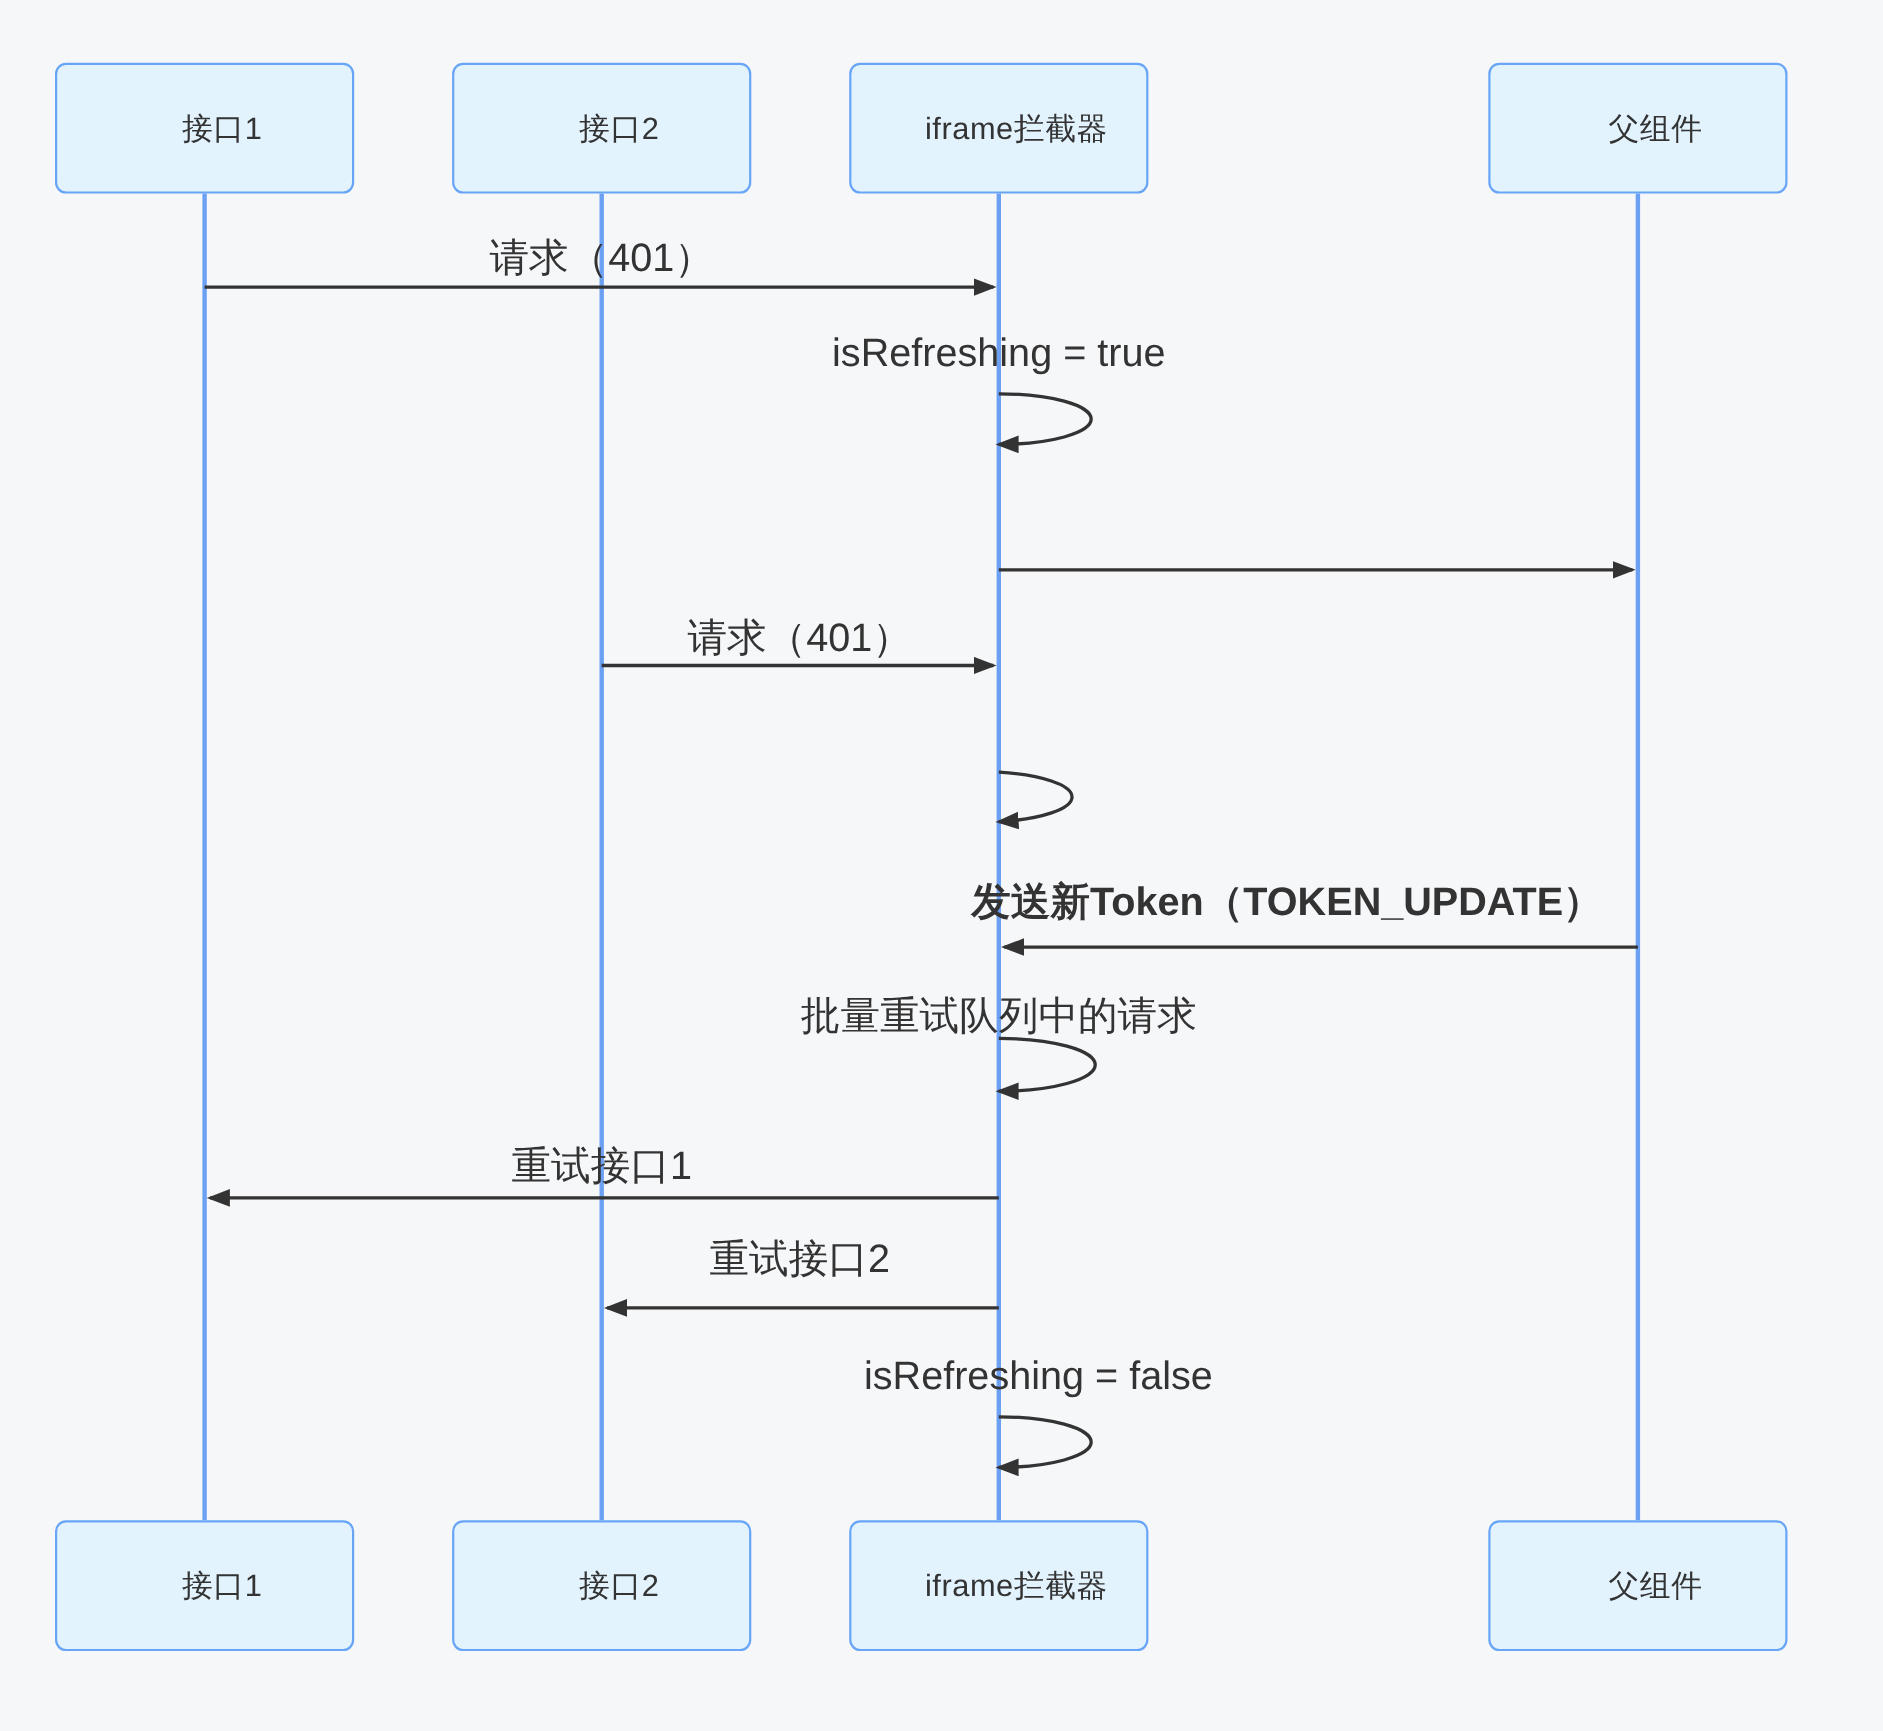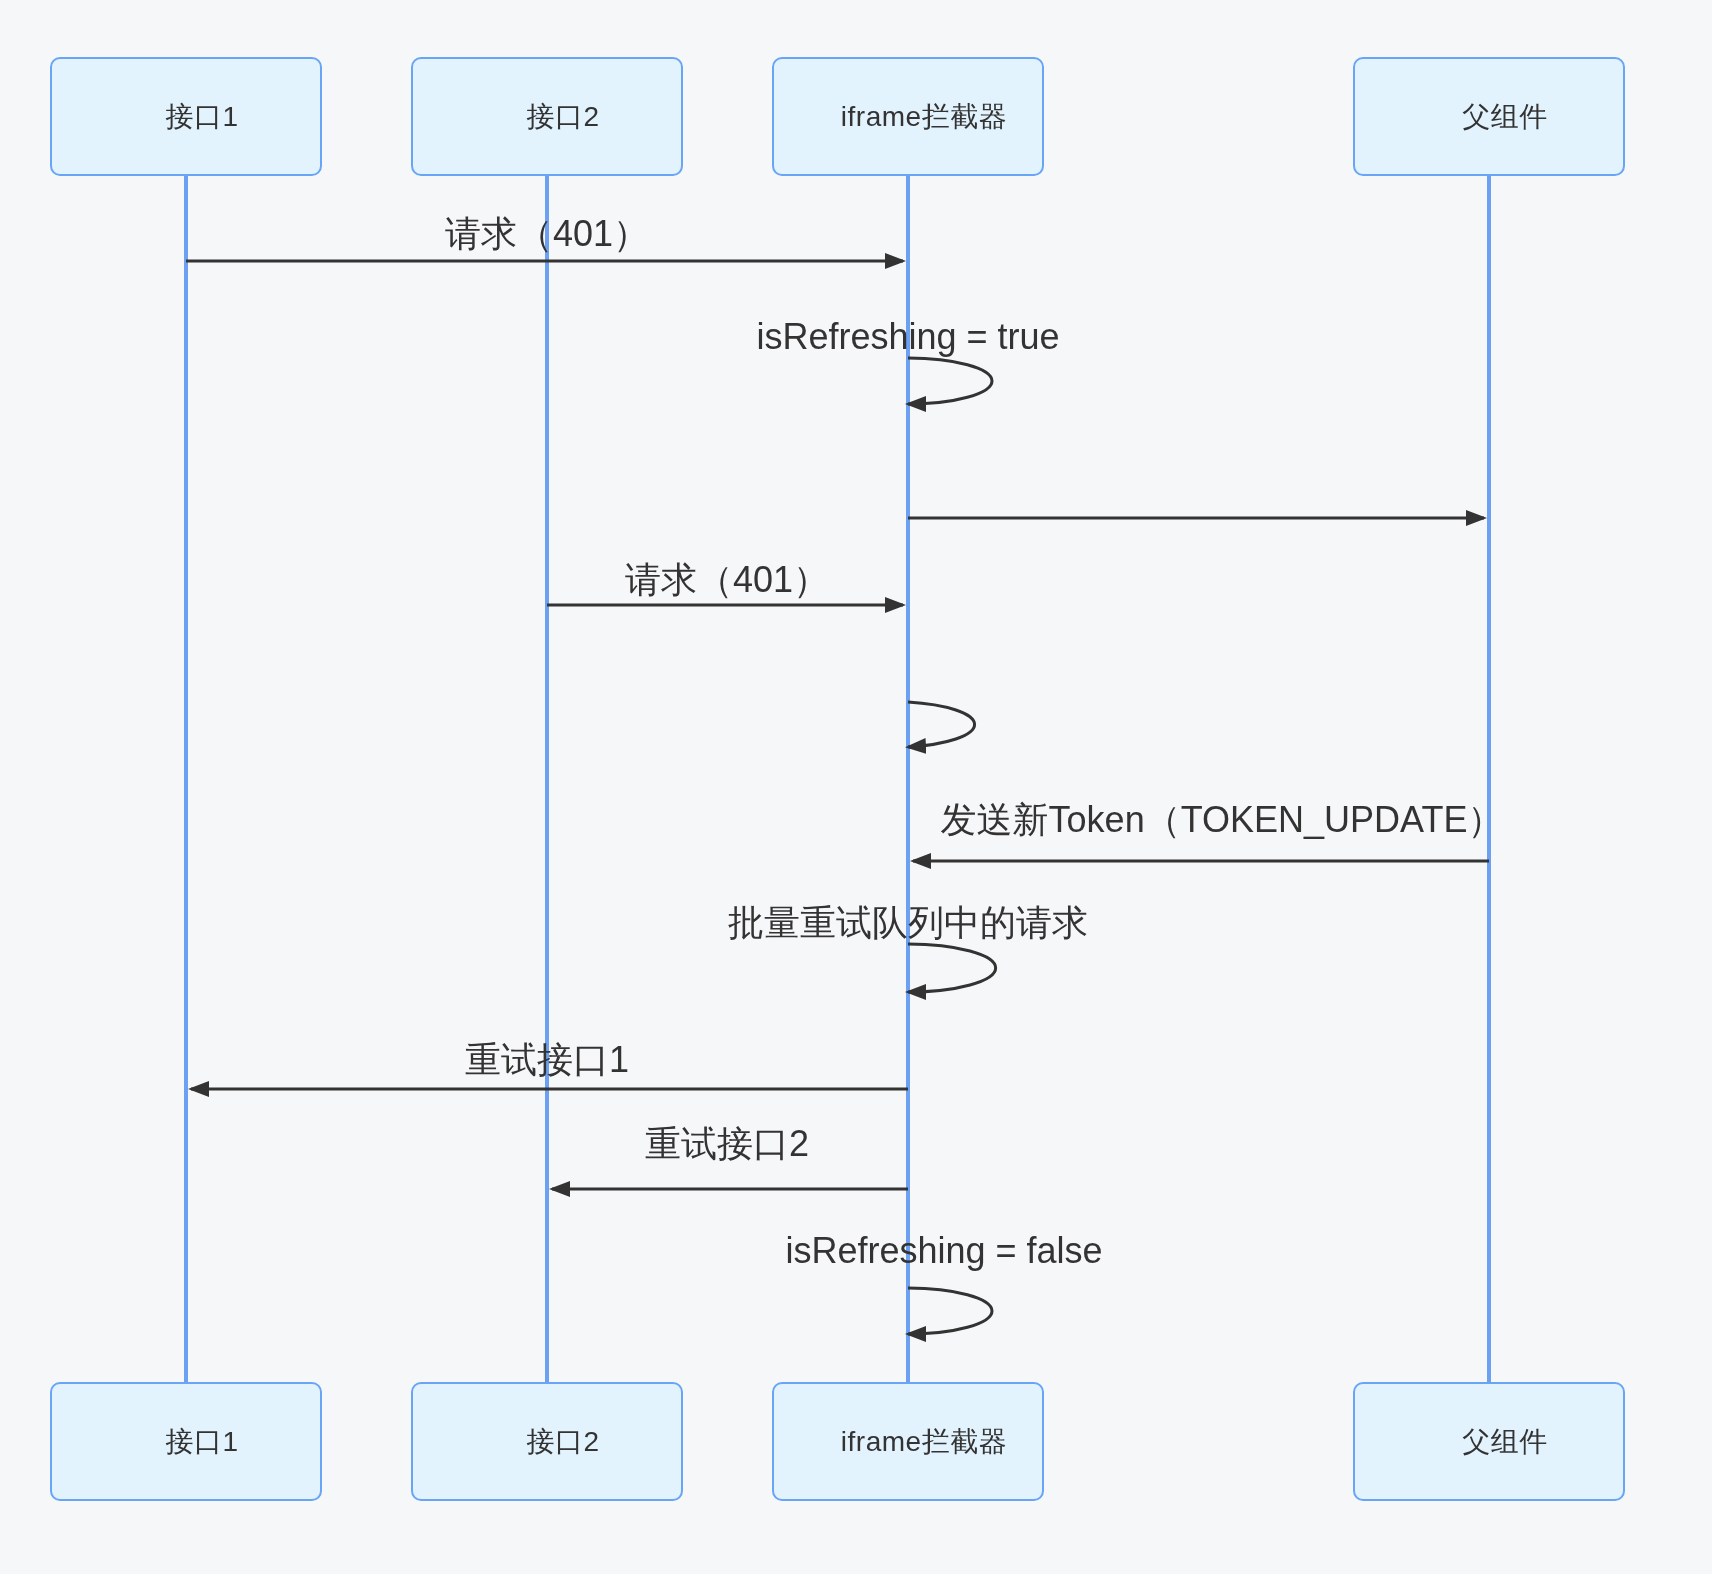--- a/index.html
+++ b/index.html
@@ -98,21 +98,21 @@
     <span>接口2</span>
   </div>
   <div class="actor" style="left:772px;top:1382px;">
     <span>iframe拦截器</span>
   </div>
   <div class="actor" style="left:1353px;top:1382px;">
     <span>父组件</span>
   </div>
 
   <div class="msg-label" style="left:547px;top:210px;">请求（401）</div>
-  <div class="msg-label" style="left:908px;top:316px;">isRefreshing = true</div>
+  <div class="msg-label" style="left:908px;top:300px;">isRefreshing = true</div>
   <div class="msg-label" style="left:727px;top:556px;">请求（401）</div>
-  <div class="msg-label" style="left:1222px;top:796px;">发送新Token（TOKEN_UPDATE）</div>
+  <div class="msg-label" style="left:1170px;top:796px;font-weight:bold;">发送新Token（TOKEN_UPDATE）</div>
   <div class="msg-label" style="left:908px;top:899px;">批量重试队列中的请求</div>
   <div class="msg-label" style="left:547px;top:1036px;">重试接口1</div>
   <div class="msg-label" style="left:727px;top:1120px;">重试接口2</div>
   <div class="msg-label" style="left:944px;top:1230px;">isRefreshing = false</div>
 
 </div>
 
 </body></html>

